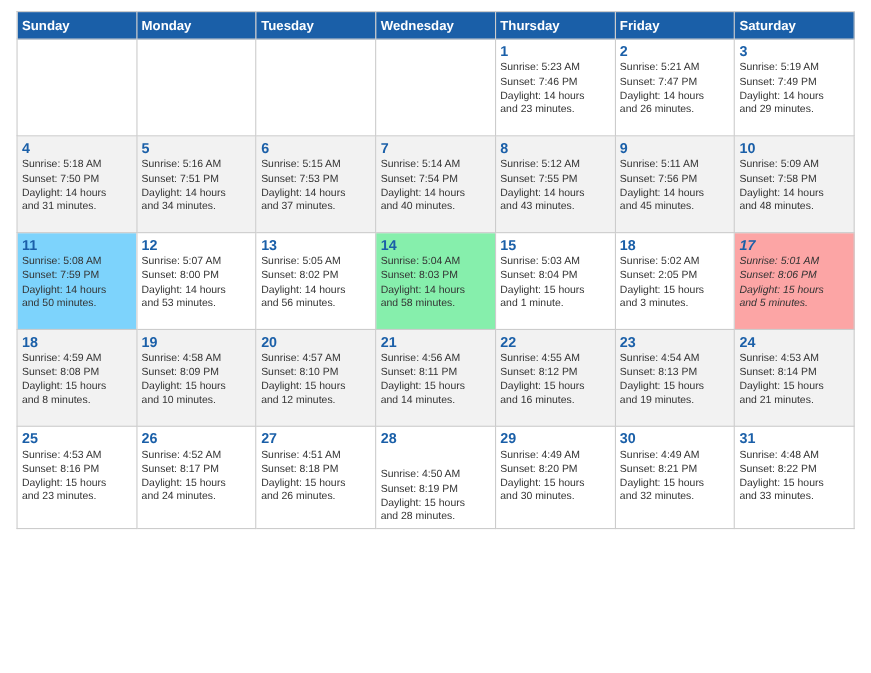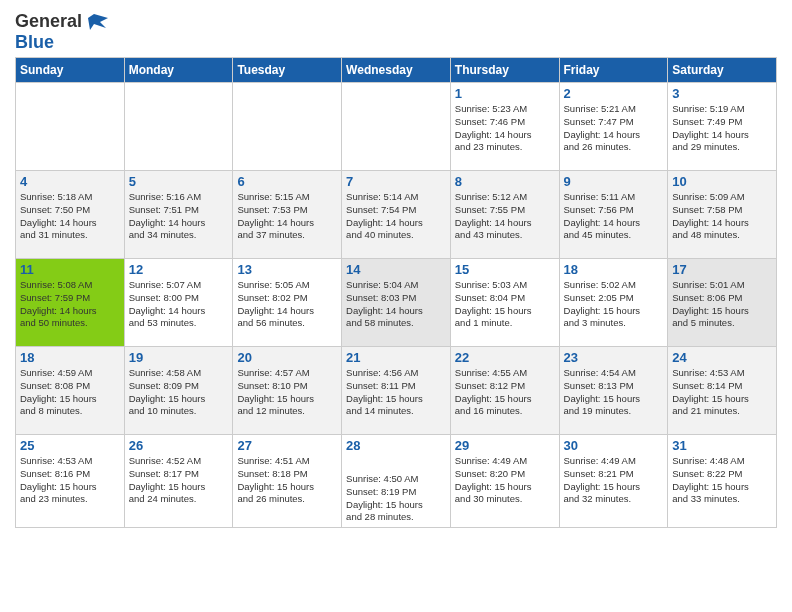--- a/index.html
+++ b/index.html
@@ -83,37 +83,20 @@
       color: #333;
     }
     .empty-cell {
       background: #fff !important;
     }
   </style>
 </head>
 <body>
 
 <div class="container">
-  <div class="header">
-    <div class="logo">
-      <div class="logo-row">
-        <span style="font-size:18px;font-weight:bold;color:#333;">General</span>
-        <svg width="22" height="22" viewBox="0 0 22 22" style="margin-left:2px;">
-          <polygon points="8,4 22,8 14,12 20,18 8,14 4,20 2,8" fill="#1a5fa8"></polygon>
-        </svg>
-      </div>
-      <div>
-        <span style="font-size:18px;font-weight:bold;color:#1a5fa8;">Blue</span>
-      </div>
-    </div>
-    <div class="title-block">
-      <div class="month-title"></div>
-      <div class="subtitle"></div>
-    </div>
-  </div>
 
   <table>
     <thead>
       <tr>
       <th>Sunday</th>
           <th>Monday</th>
           <th>Tuesday</th>
           <th>Wednesday</th>
           <th>Thursday</th>
           <th>Friday</th>
@@ -193,63 +176,63 @@
           </td>
           <td style="background: rgb(242, 242, 242);">
             <span class="day-num">10</span>
             <div class="cell-info" style="white-space: pre-line;">Sunrise: 5:09 AM
 Sunset: 7:58 PM
 Daylight: 14 hours
 and 48 minutes.</div>
           </td>
         </tr>
         <tr>
-          <td style="background: #84cc16;">
+          <td style="background: #7dd3fc;">
             <span class="day-num">11</span>
             <div class="cell-info" style="white-space: pre-line;">Sunrise: 5:08 AM
 Sunset: 7:59 PM
 Daylight: 14 hours
 and 50 minutes.</div>
           </td>
           <td style="background: rgb(255, 255, 255);">
             <span class="day-num">12</span>
             <div class="cell-info" style="white-space: pre-line;">Sunrise: 5:07 AM
 Sunset: 8:00 PM
 Daylight: 14 hours
 and 53 minutes.</div>
           </td>
           <td style="background: rgb(255, 255, 255);">
             <span class="day-num">13</span>
             <div class="cell-info" style="white-space: pre-line;">Sunrise: 5:05 AM
 Sunset: 8:02 PM
 Daylight: 14 hours
 and 56 minutes.</div>
           </td>
-          <td style="background: #e5e5e5;">
+          <td style="background: #86efac;">
             <span class="day-num">14</span>
             <div class="cell-info" style="white-space: pre-line;">Sunrise: 5:04 AM
 Sunset: 8:03 PM
 Daylight: 14 hours
 and 58 minutes.</div>
           </td>
           <td style="background: rgb(255, 255, 255);">
             <span class="day-num">15</span>
             <div class="cell-info" style="white-space: pre-line;">Sunrise: 5:03 AM
 Sunset: 8:04 PM
 Daylight: 15 hours
 and 1 minute.</div>
           </td>
           <td style="background: rgb(255, 255, 255);">
             <span class="day-num">18</span>
             <div class="cell-info" style="white-space: pre-line;">Sunrise: 5:02 AM
 Sunset: 2:05 PM
 Daylight: 15 hours
 and 3 minutes.</div>
           </td>
-          <td style="background: #e5e5e5;">
+          <td style="background: #fca5a5; font-style: italic;">
             <span class="day-num">17</span>
             <div class="cell-info" style="white-space: pre-line;">Sunrise: 5:01 AM
 Sunset: 8:06 PM
 Daylight: 15 hours
 and 5 minutes.</div>
           </td>
         </tr>
         <tr>
           <td style="background: rgb(242, 242, 242);">
             <span class="day-num">18</span>

